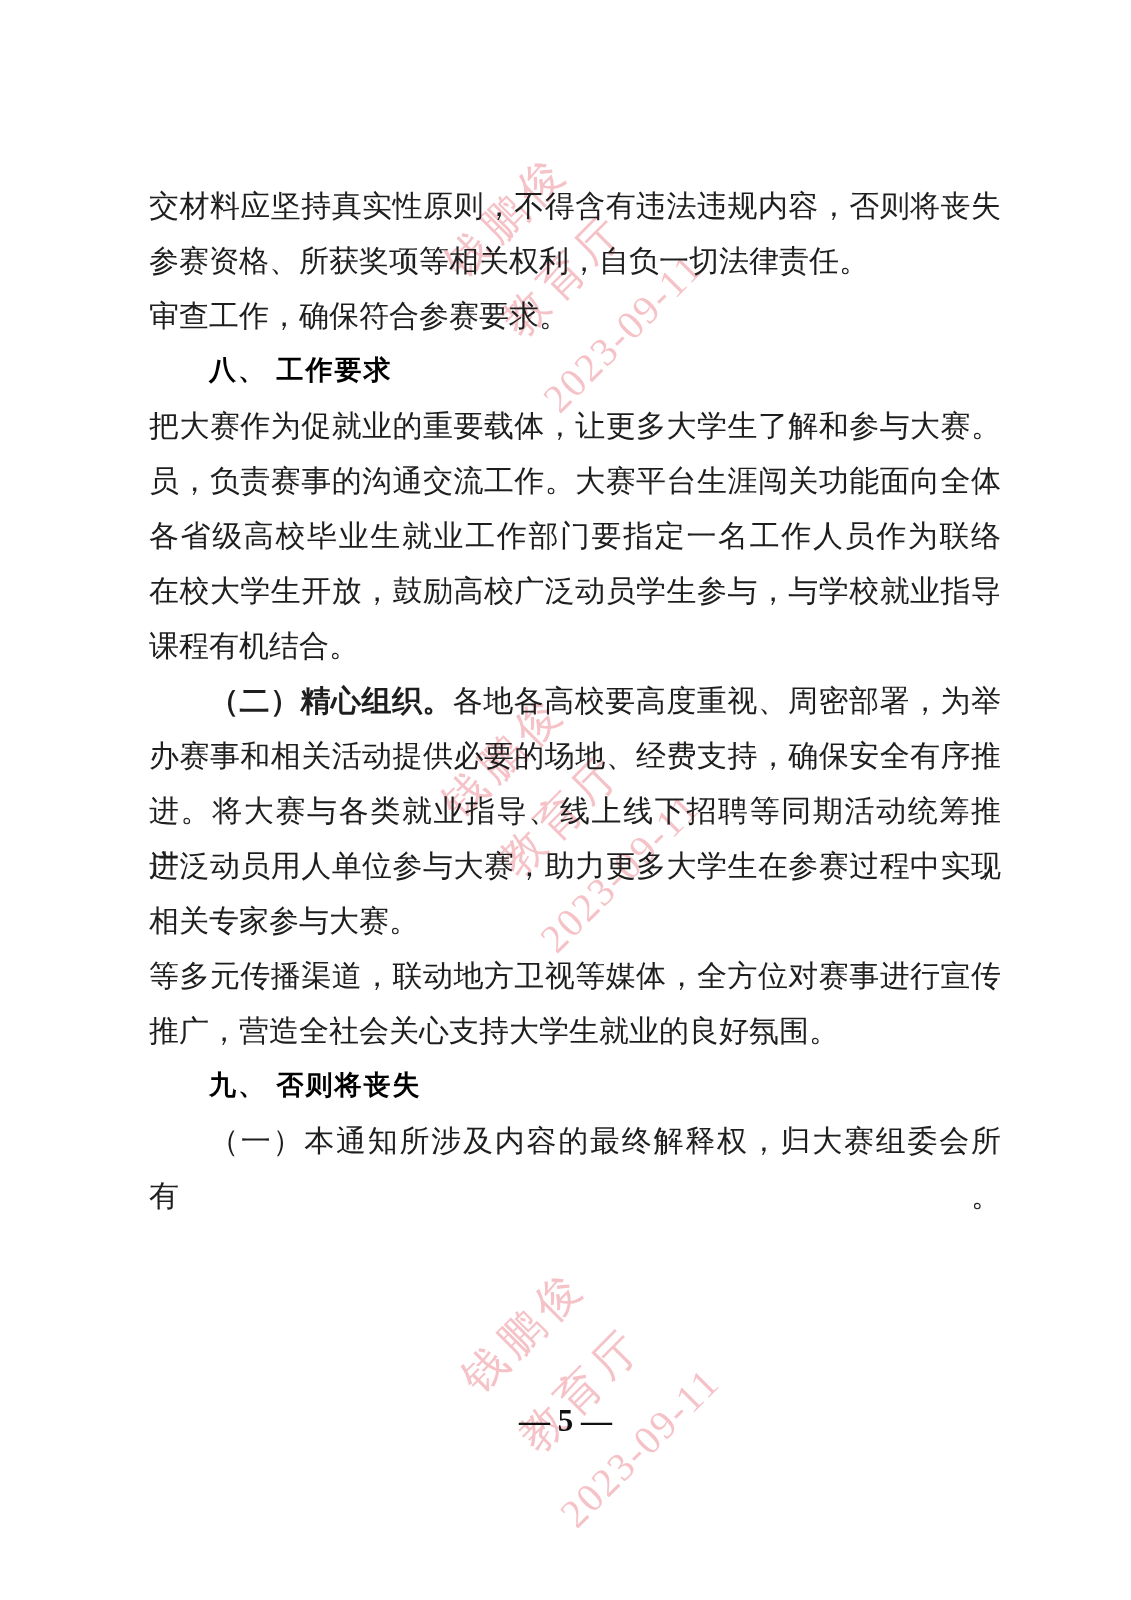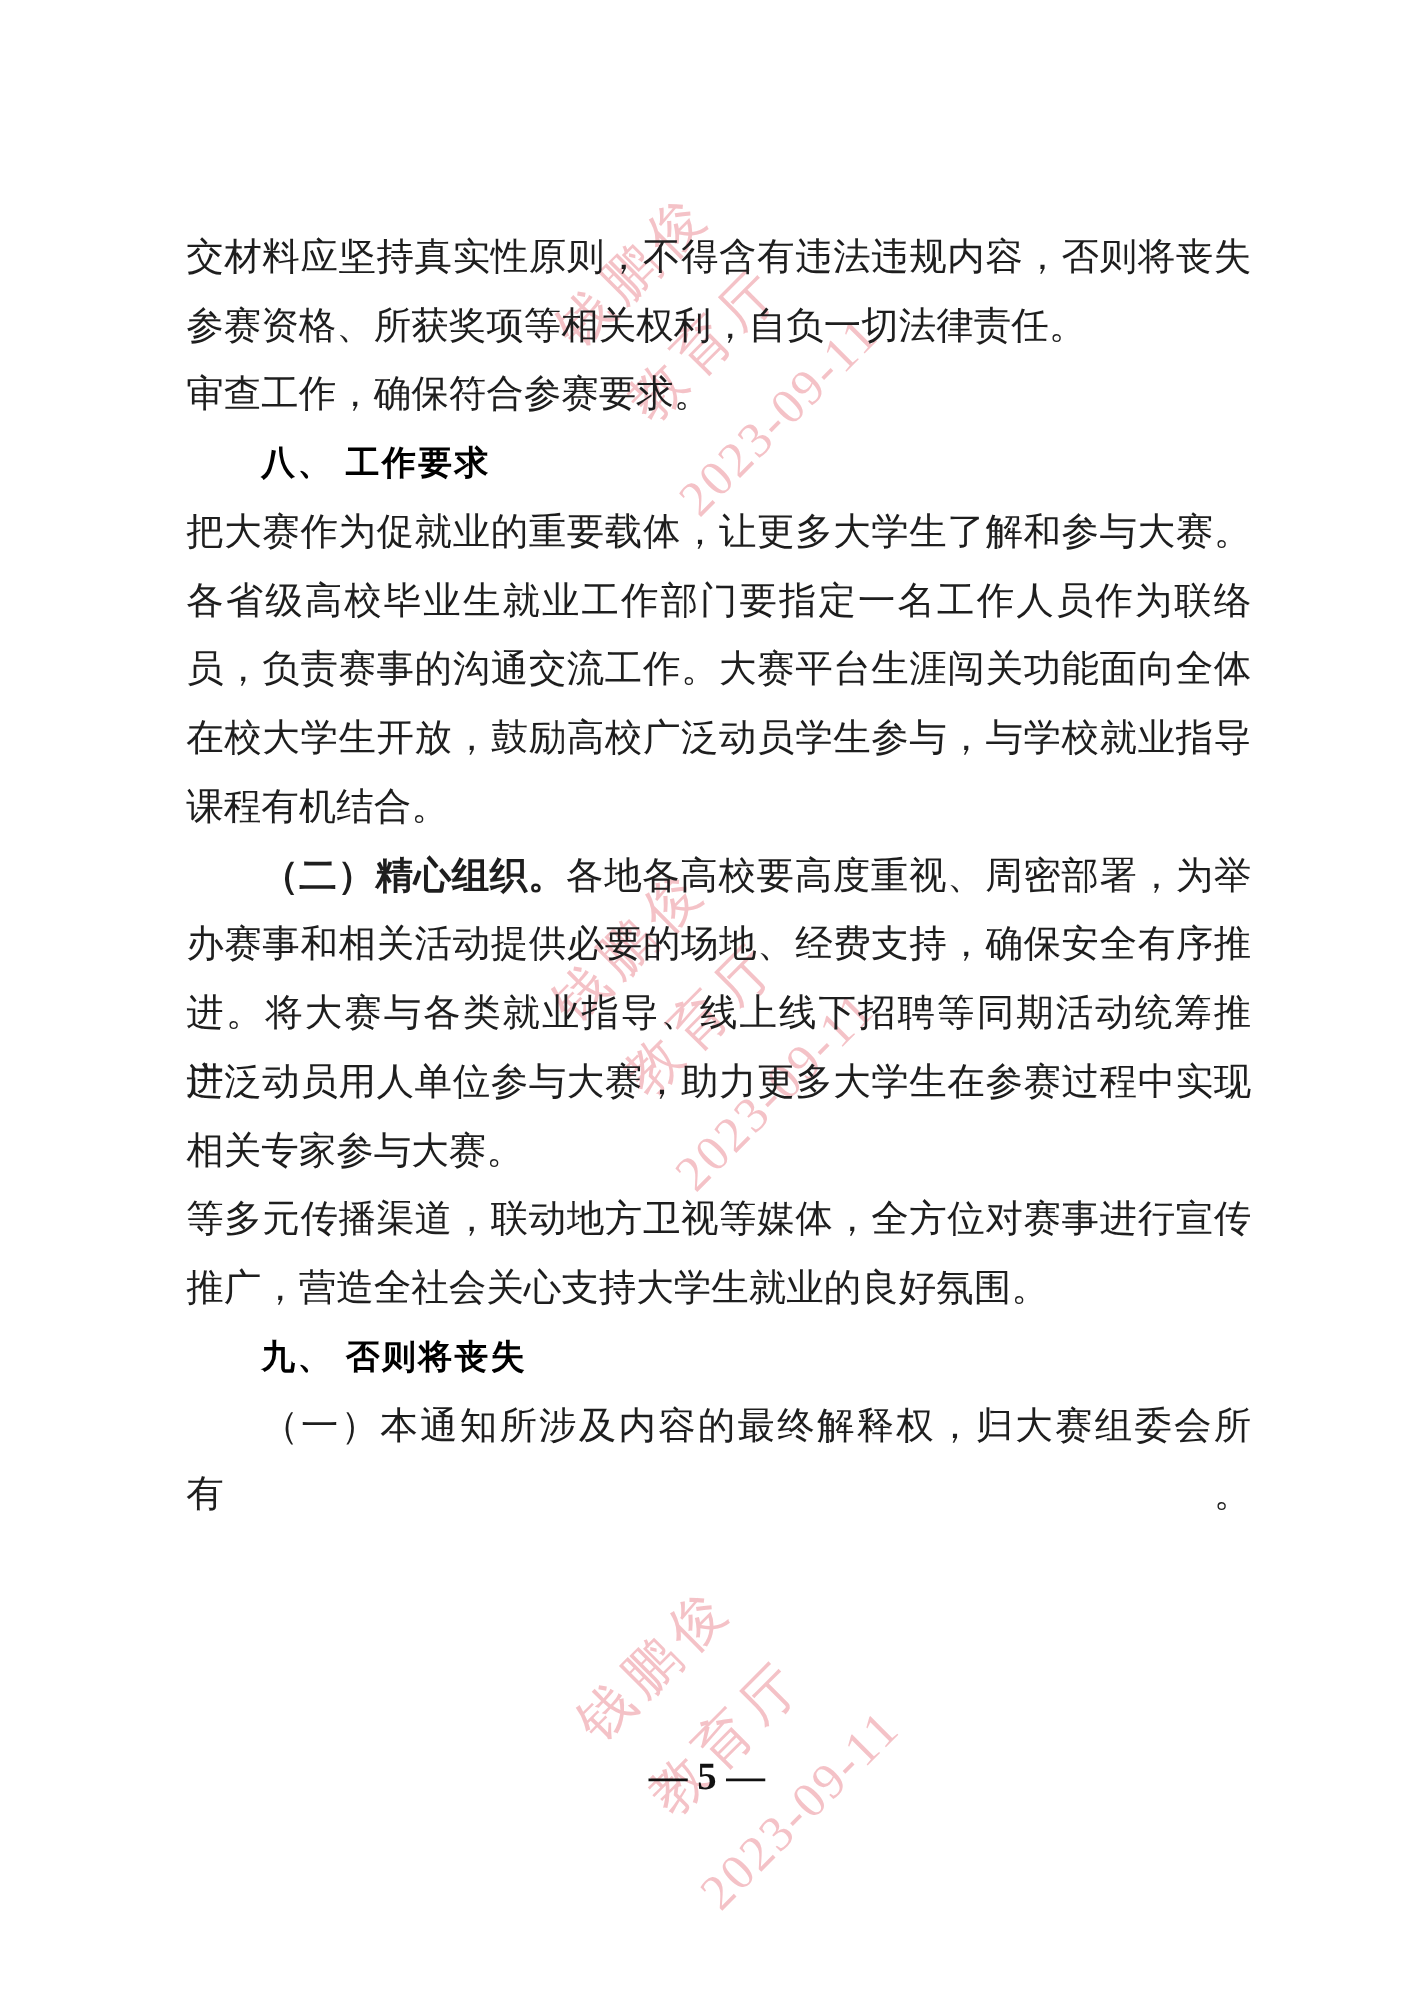--- a/index.html
+++ b/index.html
@@ -80,22 +80,22 @@
       <div class="wm-date">2023-09-11</div>
     </div>
   </div>
 
 <div class="doc-body">
     <div class="line fill">交材料应坚持真实性原则，不得含有违法违规内容，否则将丧失</div>
     <div class="line">参赛资格、所获奖项等相关权利，自负一切法律责任。</div>
     <div class="line">审查工作，确保符合参赛要求。</div>
     <div class="line heading indent">八、 工作要求</div>
     <div class="line fill">把大赛作为促就业的重要载体，让更多大学生了解和参与大赛。</div>
+    <div class="line fill">员，负责赛事的沟通交流工作。大赛平台生涯闯关功能面向全体</div>
     <div class="line fill">各省级高校毕业生就业工作部门要指定一名工作人员作为联络</div>
-    <div class="line fill">员，负责赛事的沟通交流工作。大赛平台生涯闯关功能面向全体</div>
     <div class="line fill">在校大学生开放，鼓励高校广泛动员学生参与，与学校就业指导</div>
     <div class="line">课程有机结合。</div>
     <div class="line indent fill"><span class="lead">（二）精心组织。</span><span>各地各高校要高度重视、周密部署，为举</span></div>
     <div class="line fill">办赛事和相关活动提供必要的场地、经费支持，确保安全有序推</div>
     <div class="line fill">进。将大赛与各类就业指导、线上线下招聘等同期活动统筹推进，</div>
     <div class="line fill">广泛动员用人单位参与大赛，助力更多大学生在参赛过程中实现</div>
     <div class="line">相关专家参与大赛。</div>
     <div class="line fill">等多元传播渠道，联动地方卫视等媒体，全方位对赛事进行宣传</div>
     <div class="line">推广，营造全社会关心支持大学生就业的良好氛围。</div>
     <div class="line heading indent">九、 否则将丧失</div>

